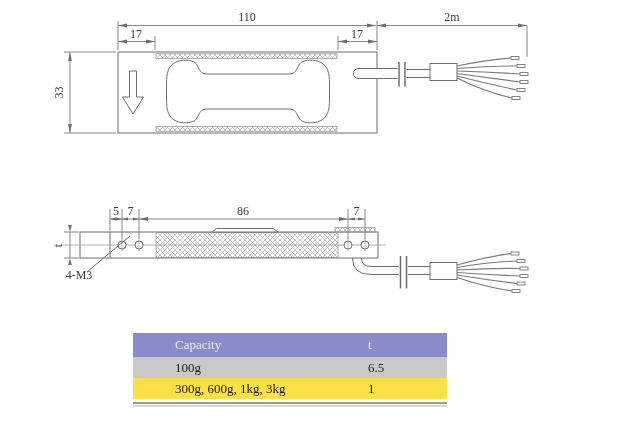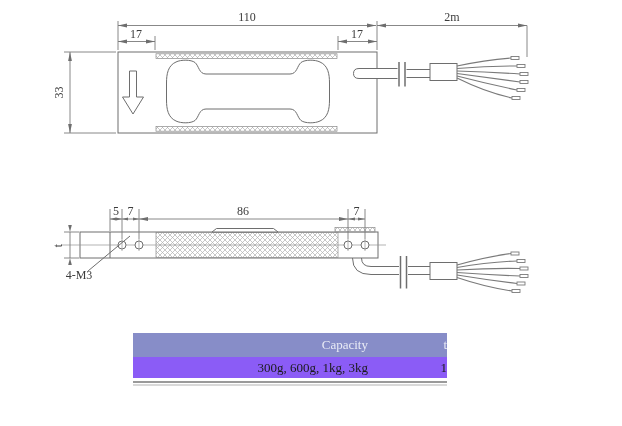--- a/index.html
+++ b/index.html
@@ -12,27 +12,27 @@
     font-size:12px;fill:#3c3c3c;
   }
   .spec{
     position:absolute;left:133px;top:333px;width:314px;
   }
   .spec table{
     border-collapse:collapse;width:100%;table-layout:fixed;
     font-size:13px;color:#1b1b1b;
   }
   .spec th,.spec td{
-    font-weight:normal;text-align:right;vertical-align:middle;
+    font-weight:normal;text-align:left;vertical-align:middle;
     padding:0 0 0 42px;height:21px;white-space:nowrap;overflow:hidden;
   }
   .spec th:nth-child(2),.spec td:nth-child(2){padding-left:0;}
   .spec thead th{background:#878dc8;color:#e9ebf6;height:24px;}
   .spec tbody tr.r1{background:#c9c9c9;}
-  .spec tbody tr.r2{background:#8b5cf6;}
+  .spec tbody tr.r2{background:#fde047;}
   .dbl{
     height:1px;background:#ffffff;
     border-top:2px solid #9a9a9a;border-bottom:2px solid #d9d9d9;
     margin-top:3px;
   }
 </style>
 </head>
 <body>
 
 
@@ -227,20 +227,24 @@
         <col style="width:235px">
         <col>
       </colgroup>
     <thead>
       <tr>
         <th>Capacity</th>
         <th>t</th>
       </tr>
     </thead>
     <tbody>
+      <tr class="r1">
+        <td>100g</td>
+        <td>6.5</td>
+      </tr>
       <tr class="r2">
         <td>300g, 600g, 1kg, 3kg</td>
         <td>1</td>
       </tr>
     </tbody>
   </table>
   <div class="dbl"></div>
 </div>
 
 

